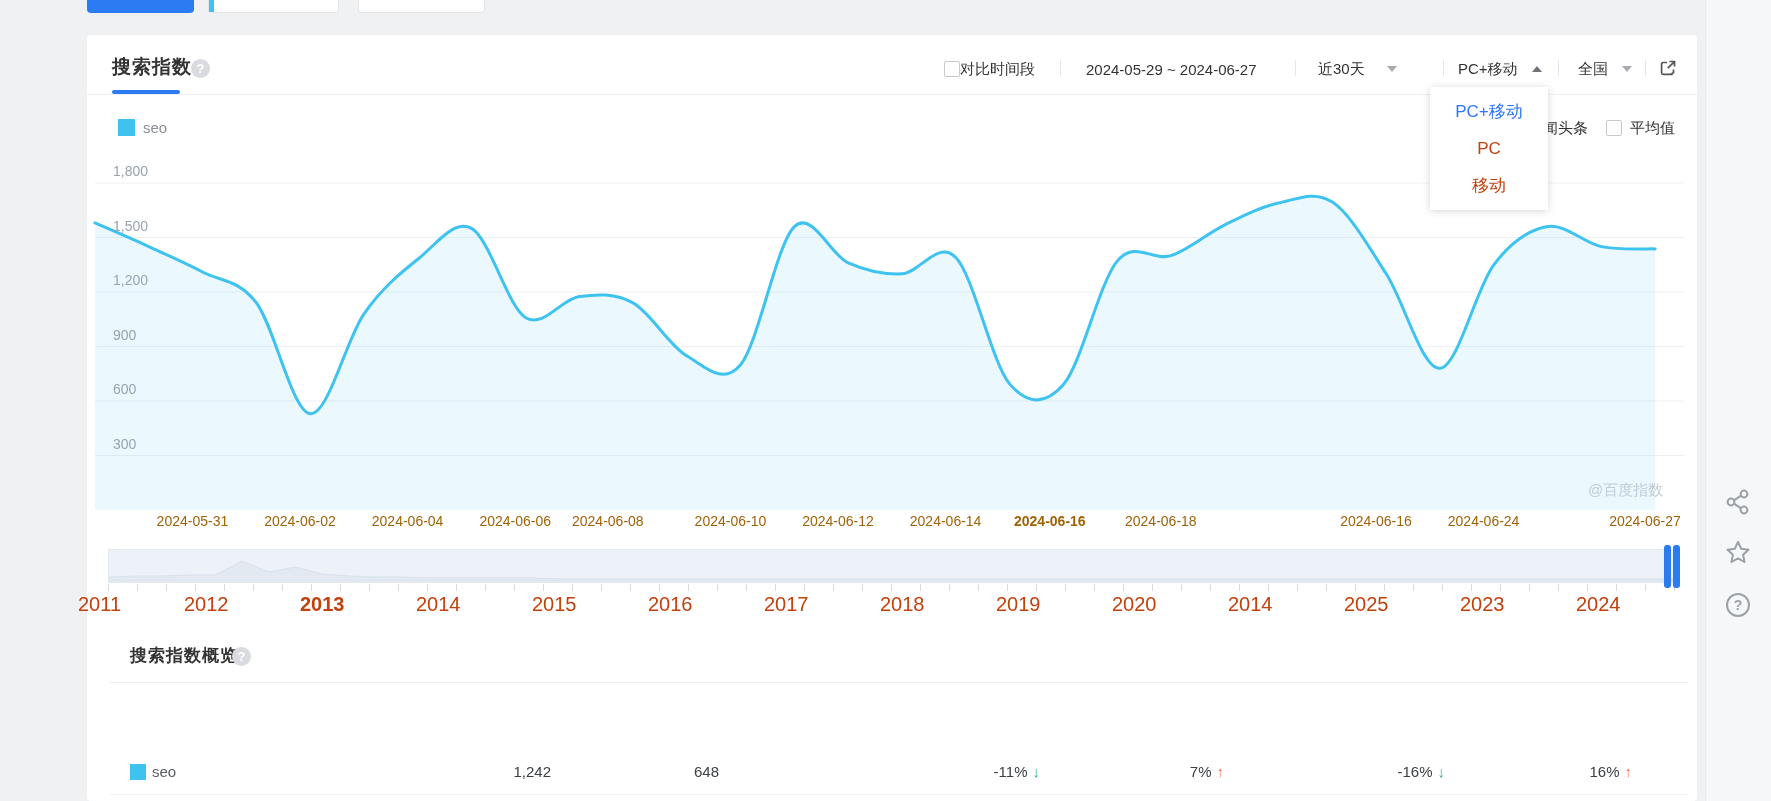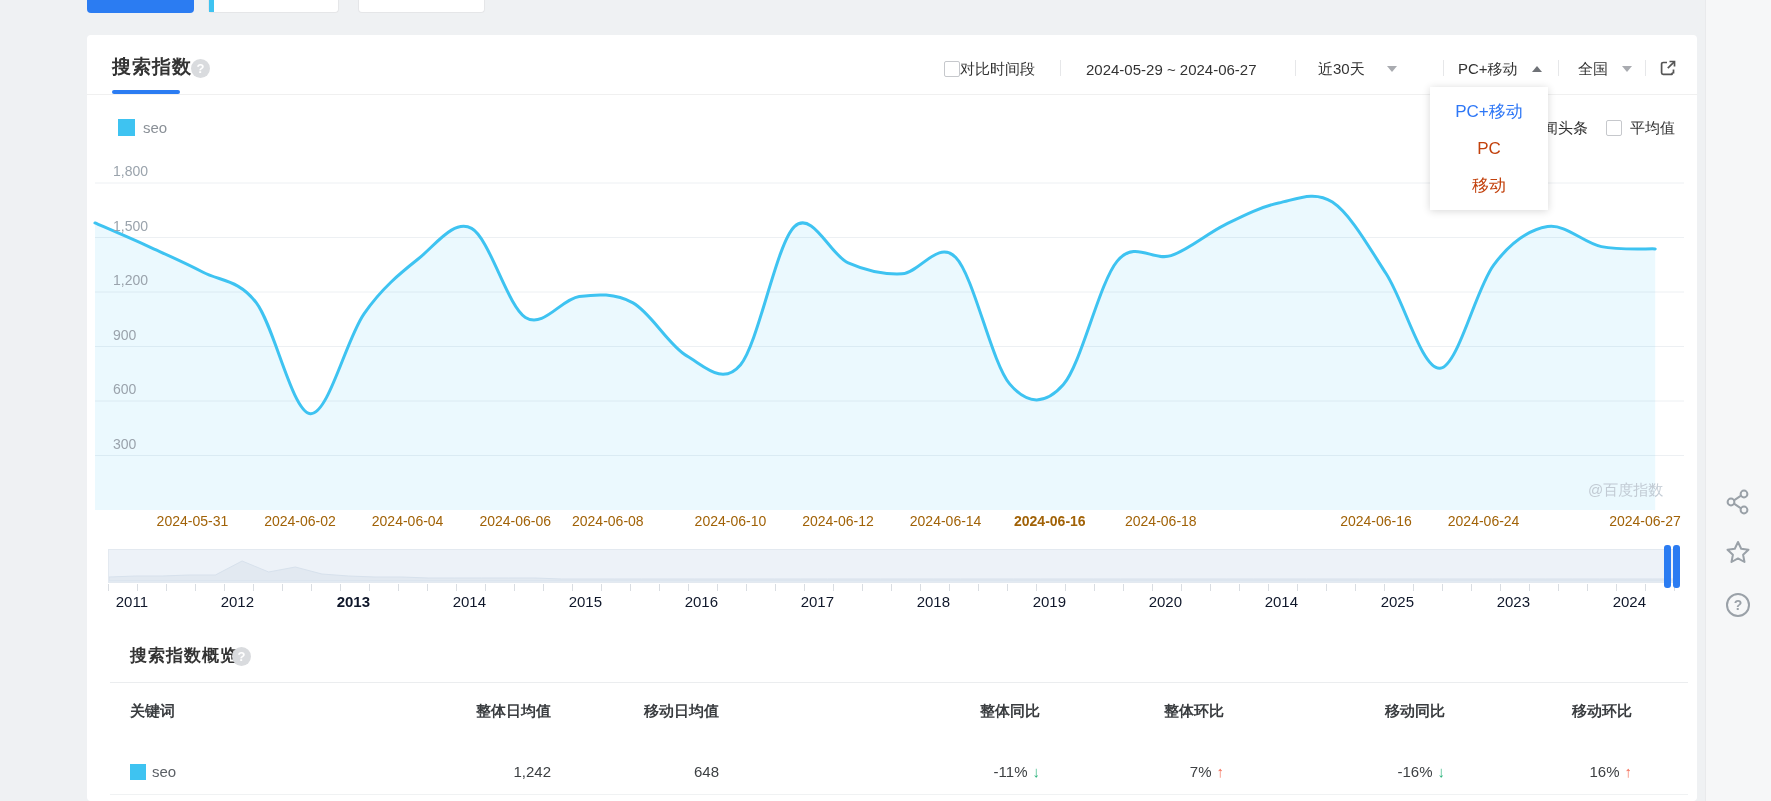--- a/index.html
+++ b/index.html
@@ -42,21 +42,21 @@
   .dropdown .opt{height:37px;line-height:37px;text-align:center;font-size:17px;color:#c2410c;cursor:pointer;}
   .dropdown .opt.sel{color:#2e77f6;}
 
   .ylabel{font-size:14px;color:#9aa3ac;z-index:5;}
   .xlabel{top:513px;width:92px;text-align:left;font-size:14px;color:#a16207;}
   .watermark{left:1588px;top:481px;font-size:15px;color:#c2cbd4;}
 
   
   .tl-strip{left:108px;top:549px;width:1572px;height:34px;background:#edf2f8;border:1px solid #e3e9f0;box-sizing:border-box;}
   .tl-tick{top:584px;width:1px;height:7px;background:#d9dde2;}
-  .tl-year{top:593px;width:70px;text-align:right;font-size:15px;color:#0f172a;}
+  .tl-year{top:593px;width:70px;text-align:left;font-size:20px;color:#c2410c;}
   .slider-handle{top:545px;width:7px;height:43px;background:#2b7cf2;border-radius:3px;z-index:6;cursor:ew-resize;}
 
   
   .ovv-title{left:130px;top:644px;font-size:17px;font-weight:700;color:#333;letter-spacing:1px;}
   .ovv-divider{left:110px;top:682px;width:1578px;height:1px;background:#ebedef;}
   .trow{left:0;width:1771px;}
   .tcell{position:absolute;font-size:15px;color:#3d4043;}
   .thead .tcell{font-weight:600;color:#3a3d40;}
   .c1{left:130px;}
   .c2{left:360px;width:191px;text-align:right;}
@@ -252,29 +252,20 @@
       <div class="abs tl-year" style="left: 1344px;">2025</div>
       <div class="abs tl-year" style="left: 1460px;">2023</div>
       <div class="abs tl-year" style="left: 1576px;">2024</div>
     </div>
   <div class="abs slider-handle" style="left:1664px;"></div>
   <div class="abs slider-handle" style="left:1673px;"></div>
 
   <div class="abs ovv-title">搜索指数概览</div>
   <div class="abs help-circle" style="left:232px;top:647px;">?</div>
   <div class="abs ovv-divider"></div>
-  <div class="abs trow thead" id="table-head" style="top:702px;height:24px;">
-      <div class="tcell c1">关键词</div>
-      <div class="tcell c2">整体日均值</div>
-      <div class="tcell c3">移动日均值</div>
-      <div class="tcell c4">整体同比</div>
-      <div class="tcell c5">整体环比</div>
-      <div class="tcell c6">移动同比</div>
-      <div class="tcell c7">移动环比</div>
-    </div>
   <div class="abs trow" id="table-row" style="top:763px;height:24px;">
       <div class="tcell c1"><span class="row-swatch"></span><span style="color: rgb(92, 96, 102);">seo</span></div>
       <div class="tcell c2"><span>1,242</span></div>
       <div class="tcell c3"><span>648</span></div>
       <div class="tcell c4"><span>-11%</span><span class="arrow down">↓</span></div>
       <div class="tcell c5"><span>7%</span><span class="arrow up">↑</span></div>
       <div class="tcell c6"><span>-16%</span><span class="arrow down">↓</span></div>
       <div class="tcell c7"><span>16%</span><span class="arrow up">↑</span></div>
     </div>
   <div class="abs row-divider"></div>

